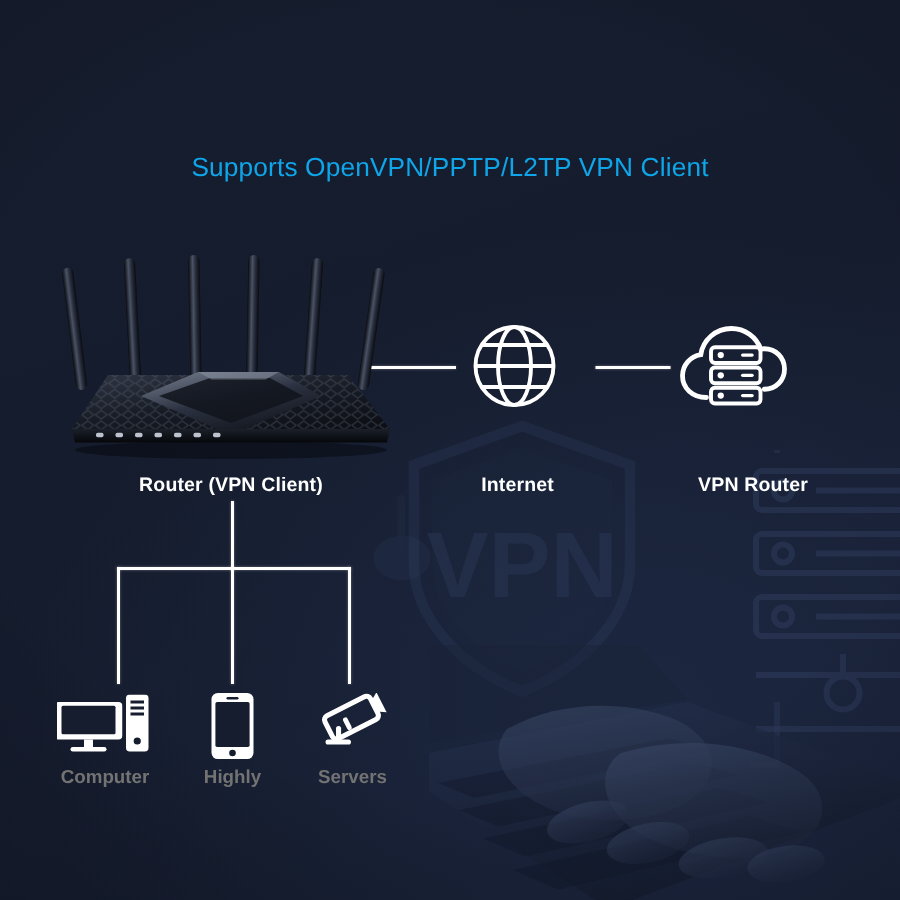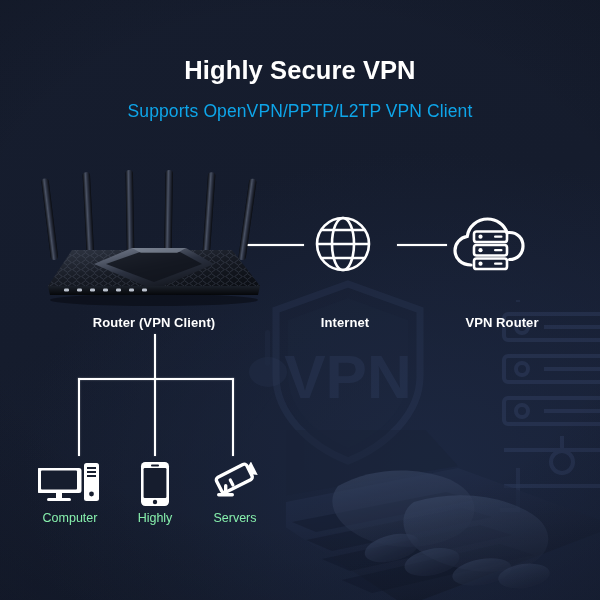--- a/index.html
+++ b/index.html
@@ -84,23 +84,23 @@
     letter-spacing: .1px;
     white-space: nowrap;
   }
   .lbl-router  { left: 44px;  top: 315px; width: 220px; }
   .lbl-internet{ left: 285px; top: 315px; width: 120px; }
   .lbl-servers { left: 432px; top: 315px; width: 140px; }
 
   .dev-label {
     position: absolute;
     text-align: center;
-    color: #86efac;
+    color: #737373;
     font-size: 12.5px;
-    font-weight: 400;
+    font-weight: 700;
     white-space: nowrap;
   }
   .lbl-computer { left: 22px;  top: 511px; width: 96px; }
   .lbl-phone    { left: 117px; top: 511px; width: 76px; }
   .lbl-camera   { left: 190px; top: 511px; width: 90px; }
 
   
   .conn {
     position: absolute;
     background: #ffffff;
@@ -206,21 +206,20 @@
         <ellipse cx="106" cy="118" rx="28" ry="13" transform="rotate(-14 106 118)"></ellipse>
         <ellipse cx="146" cy="132" rx="28" ry="13" transform="rotate(-12 146 132)"></ellipse>
         <ellipse cx="196" cy="142" rx="30" ry="13" transform="rotate(-10 196 142)"></ellipse>
         <ellipse cx="238" cy="146" rx="26" ry="12" transform="rotate(-8 238 146)"></ellipse>
       </g>
     </svg>
   </div>
 
   <div class="bg-layer bg-vignette"></div>
 
-  <div class="title">Highly Secure VPN</div>
   <div class="subtitle">Supports OpenVPN/PPTP/L2TP VPN Client</div>
 
   <div class="conn conn-h c-router-globe"></div>
   <div class="conn conn-h c-globe-cloud"></div>
 
   <div class="conn conn-v c-trunk"></div>
   <div class="conn conn-h c-bus"></div>
   <div class="conn conn-v c-drop-left"></div>
   <div class="conn conn-v c-drop-mid"></div>
   <div class="conn conn-v c-drop-right"></div>

